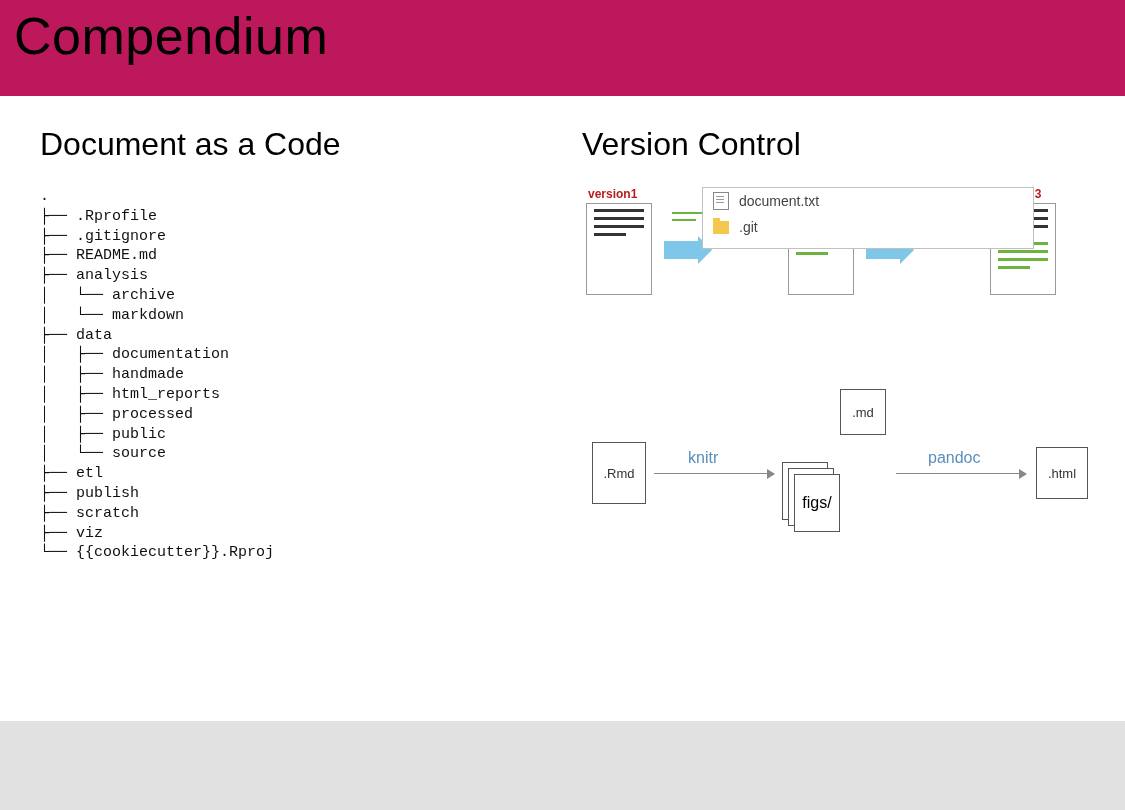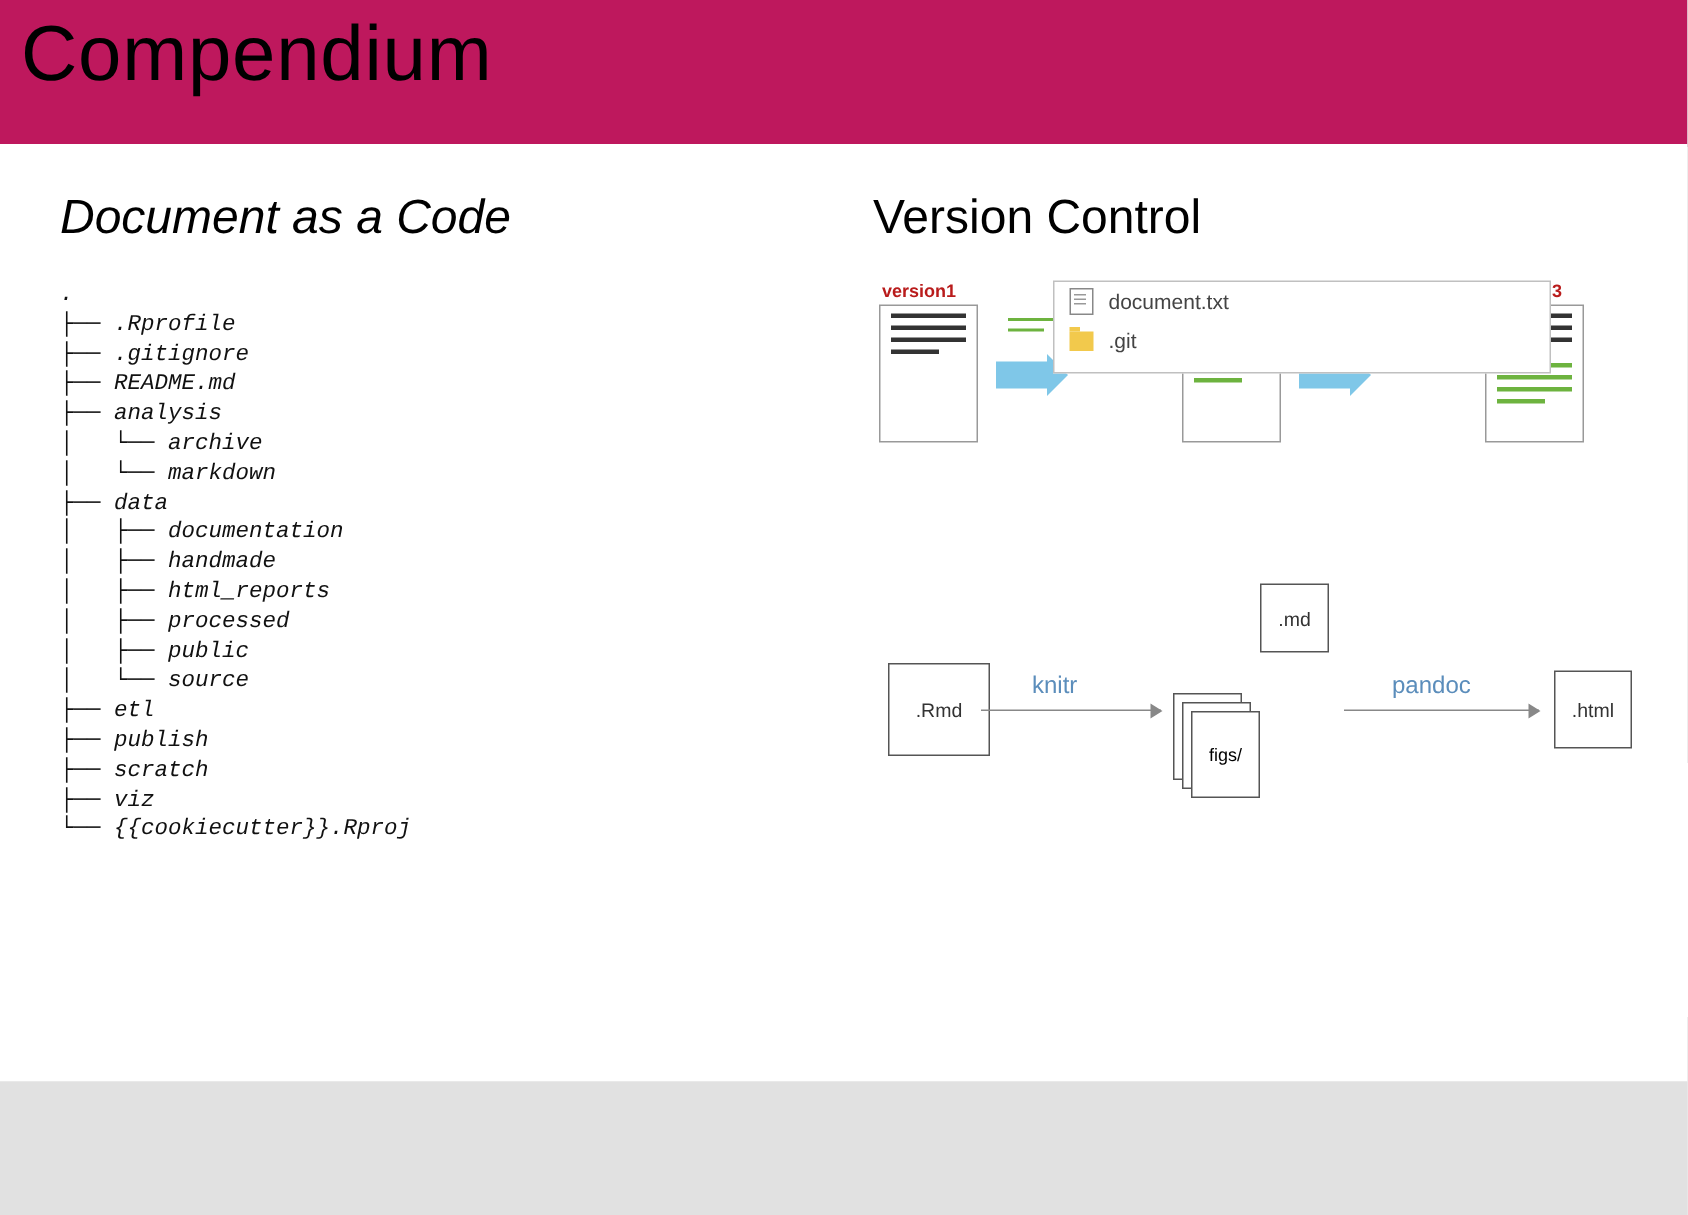--- a/index.html
+++ b/index.html
@@ -43,21 +43,20 @@
     position: absolute;
     left: 0; top: 721px;
     width: 1125px;
     height: 89px;
     background: #e1e1e1;
   }
   .col-left {
     position: absolute;
     left: 40px; top: 30px;
     width: 480px;
-    font-style: italic;
   }
   .col-right {
     position: absolute;
     left: 582px; top: 30px;
     width: 520px;
   }
   .section-title {
     font-size: 32px;
     font-weight: 400;
     margin: 0 0 24px 0;
@@ -190,21 +189,21 @@
   }
   .stack {
     position: absolute;
   }
   .stack .s {
     position: absolute;
     width: 44px; height: 56px;
     border: 1.5px solid #555;
     background: #fff;
     display: flex; align-items: center; justify-content: center;
-    font-size: 12px;
+    font-size: 16px;
   }
 </style>
 </head>
 <body>
 
 <div class="stage">
 
   <div class="header">
     <h1>Compendium</h1>
   </div>
@@ -296,21 +295,21 @@
           </div>
           <div class="file-row">
             <span class="foldericon"></span>
             <span>.git</span>
           </div>
         </div>
       </div>
 
 
       <div class="lp">
-        <div class="box" style="left:10px; top:65px; width:68px; height:62px;">.Rmd</div>
+        <div class="box" style="left:10px; top:65px; width:54px; height:62px;">.Rmd</div>
 
         <div class="lp-arrow" style="left:72px; top:96px; width:120px;"></div>
         <div class="lp-arrow-label" style="left:106px; top:72px;">knitr</div>
 
         <div class="box" style="left:258px; top:12px; width:46px; height:46px;">.md</div>
 
         <div class="stack" style="left:200px; top:85px;">
           <div class="s" style="left:0; top:0;"></div>
           <div class="s" style="left:6px; top:6px;"></div>
           <div class="s" style="left:12px; top:12px;">figs/</div>

